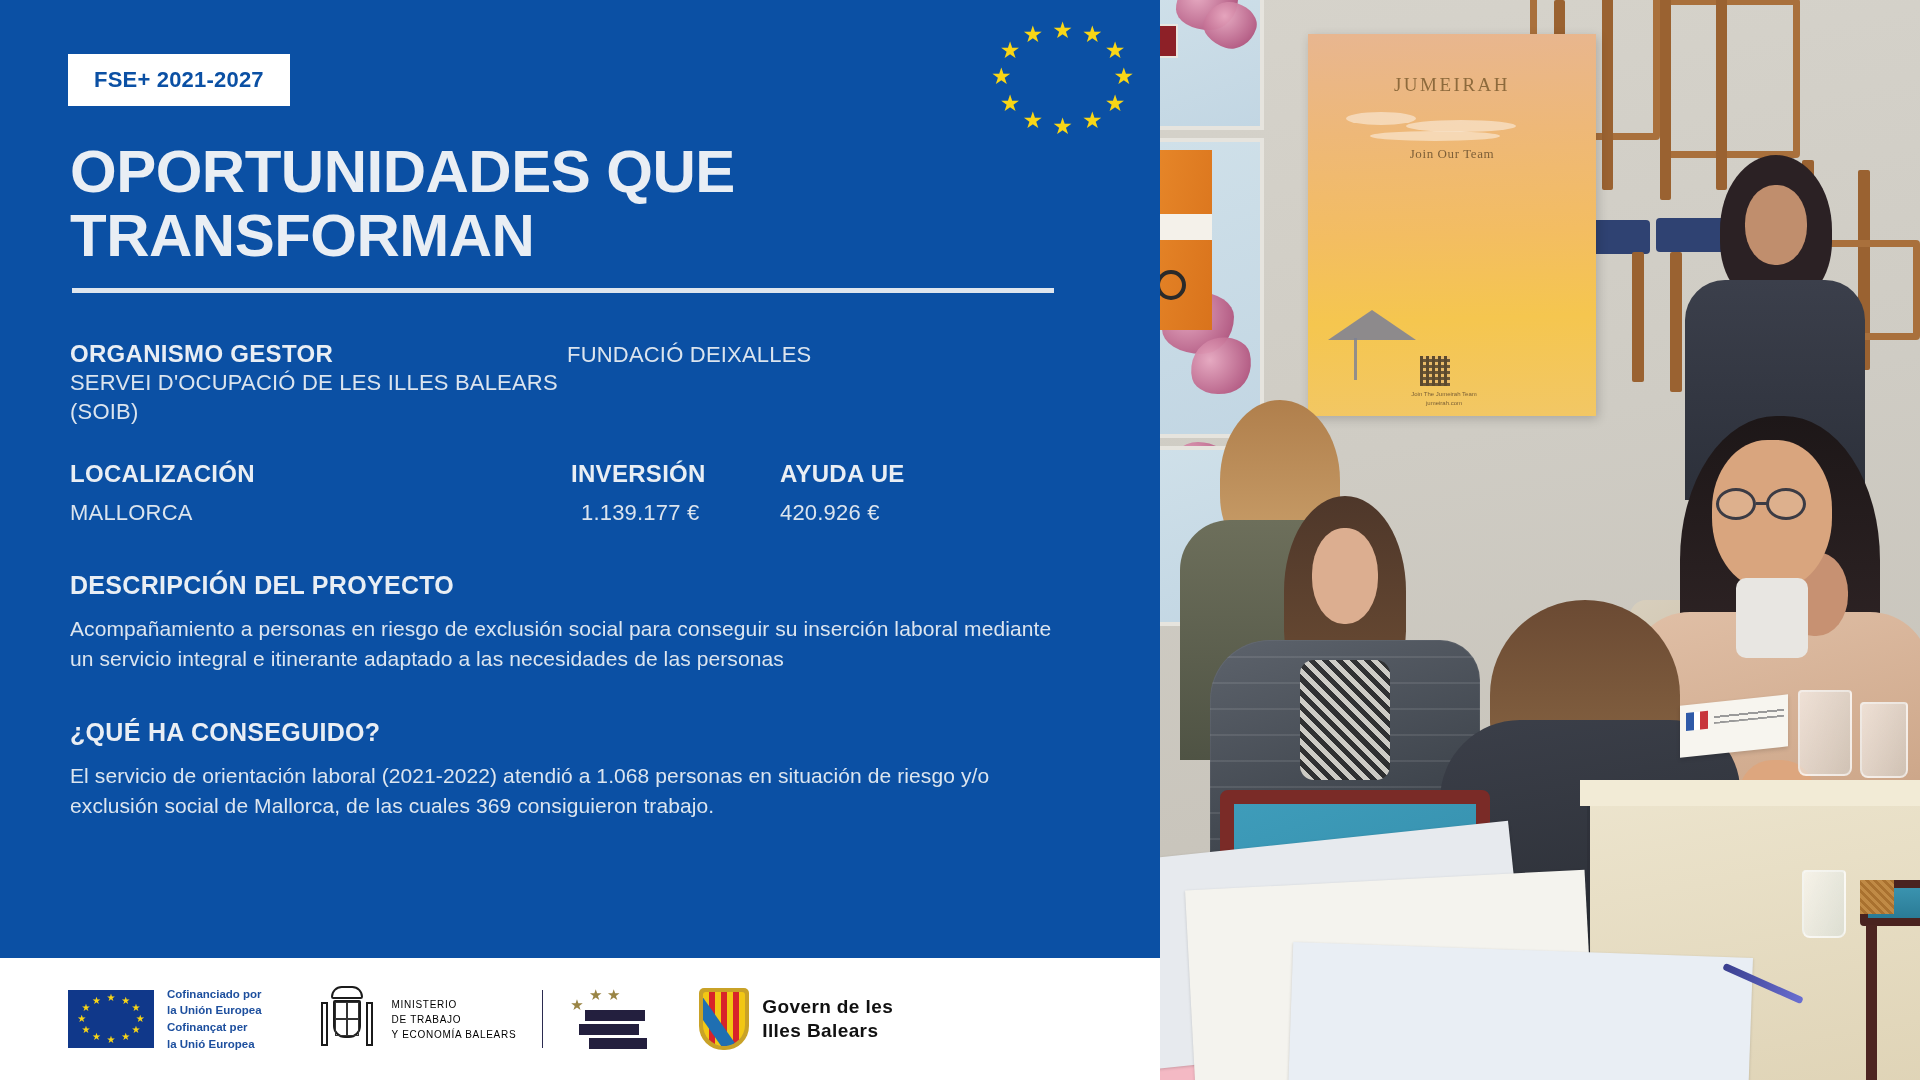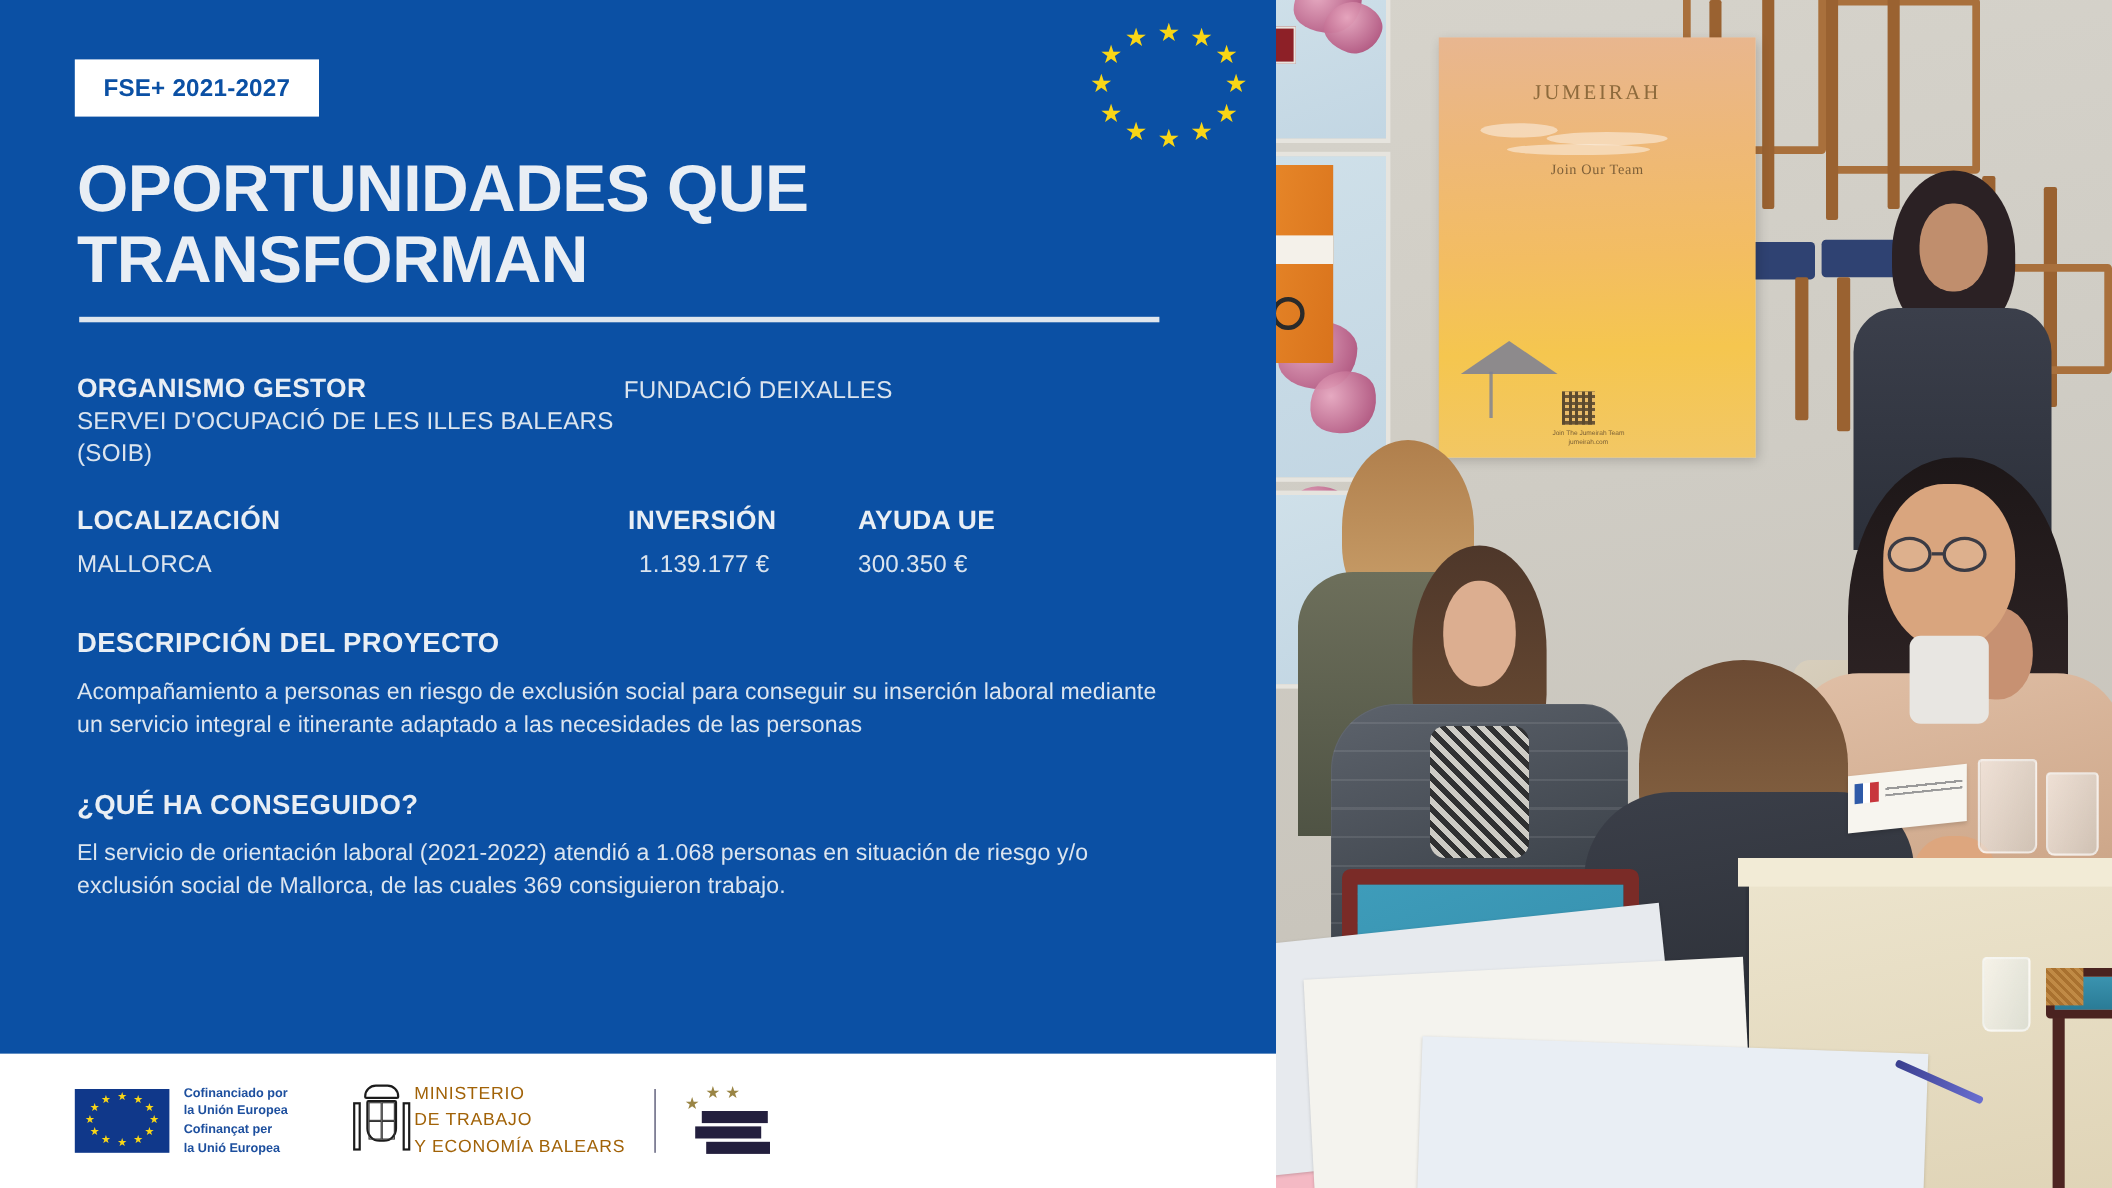--- a/index.html
+++ b/index.html
@@ -249,21 +249,21 @@
   .g-min { margin-left:58px; display:flex; align-items:center; }
   .coa { width:54px; height:66px; position:relative; }
   .coa-crown { position:absolute; left:11px; top:0; width:32px; height:13px;
     border:2px solid #1b1b1b; border-radius:14px 14px 3px 3px; background:#fff;}
   .coa-shield { position:absolute; left:13px; top:14px; width:28px; height:38px;
     border:2px solid #1b1b1b; background:#fff; border-radius:2px 2px 12px 12px;}
   .coa-q { position:absolute; width:12px; height:17px; border:1px solid #333; }
   .coa-pillar { position:absolute; top:16px; width:7px; height:44px; border:2px solid #1b1b1b;
     background:#fff;}
   .coa-pillar.l { left:1px; } .coa-pillar.r { right:1px; }
-  .min-txt { margin-left:3px; font-size:16px; color:#a16207; line-height:1.5; letter-spacing:.7px; }
+  .min-txt { margin-left:18px; font-size:10px; color:#000000; line-height:1.5; letter-spacing:.7px; }
   .divider { width:1px; height:58px; background:#2b2b50; margin:0 26px; }
 
   .g-fe { display:flex; align-items:center; }
   .fe-mark { position:relative; width:78px; height:62px; }
   .fe-bar { position:absolute; height:11px; background:#231f3e; }
   .fe-s { position:absolute; color:#9a8545; font-size:15px; line-height:1;
     transform:translate(-50%,-50%); }
   .fe-txt { margin-left:13px; font-size:24px; color:#2b2b50; line-height:1.18; }
 
   .g-gov { margin-left:52px; display:flex; align-items:center; }
@@ -436,21 +436,21 @@
         <div class="c1">
           <div class="lbl">LOCALIZACIÓN</div>
           <div class="val" style="margin-top:10px;">MALLORCA</div>
         </div>
         <div class="c2">
           <div class="lbl">INVERSIÓN</div>
           <div class="val">1.139.177 €</div>
         </div>
         <div class="c3">
           <div class="lbl">AYUDA UE</div>
-          <div class="val">300.350 €</div>
+          <div class="val">420.926 €</div>
         </div>
       </div>
 
       <div class="sect">
         <h3>DESCRIPCIÓN DEL PROYECTO</h3>
         <p>Acompañamiento a personas en riesgo de exclusión social para conseguir su inserción laboral mediante un servicio integral e itinerante adaptado a las necesidades de las personas</p>
       </div>
 
       <div class="sect q">
         <h3>¿QUÉ HA CONSEGUIDO?</h3>
@@ -509,15 +509,26 @@
       <div class="fe-mark">
         <div class="fe-s" style="left:10%;top:26%;">★</div>
         <div class="fe-s" style="left:34%;top:10%;">★</div>
         <div class="fe-s" style="left:57%;top:10%;">★</div>
         <div class="fe-bar" style="left:16px;top:22px;width:60px;"></div>
         <div class="fe-bar" style="left:10px;top:36px;width:60px;"></div>
         <div class="fe-bar" style="left:20px;top:50px;width:58px;"></div>
       </div>
     </div>
 
+    <div class="f-group g-gov">
+      <div class="gov-shield">
+        <div class="gov-inner">
+          <div class="gov-band"></div>
+        </div>
+      </div>
+      <div class="gov-txt">
+        <div>Govern de les</div>
+        <div>Illes Balears</div>
+      </div>
+    </div>
   </div>
 
 </div>
 
 </body></html>

